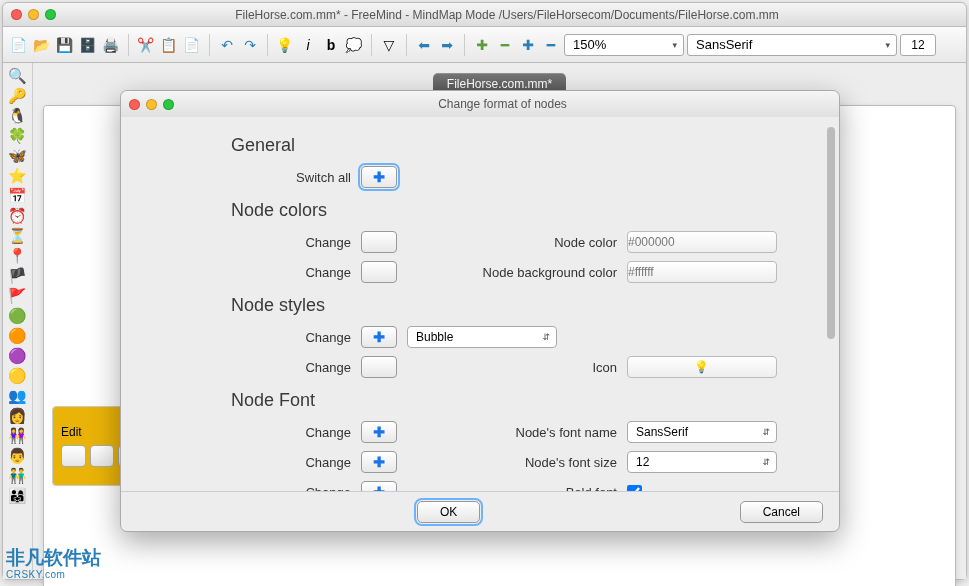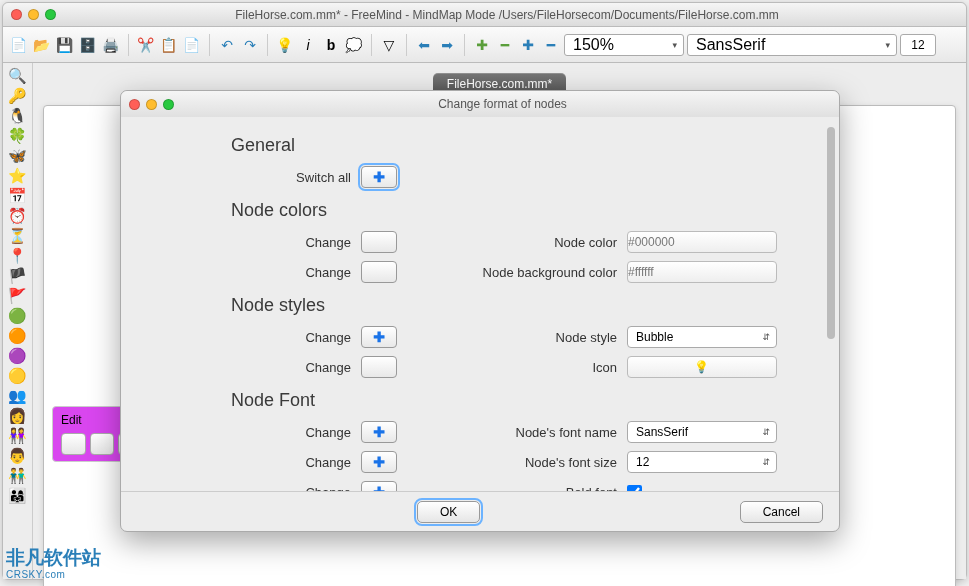--- a/index.html
+++ b/index.html
@@ -11,33 +11,33 @@
 .traffic { display: flex; gap: 6px; }
 .tl { width: 11px; height: 11px; border-radius: 50%; border: 1px solid rgba(0,0,0,0.2); }
 .tl.red { background: #ff5f57; }
 .tl.yel { background: #ffbd2e; }
 .tl.grn { background: #28c940; }
 .title { flex: 1; text-align: center; color: #555; font-size: 12px; }
 
 .toolbar { height: 36px; background: linear-gradient(#fbfbfb,#e8e8e8); border-bottom: 1px solid #bbb; display: flex; align-items: center; padding: 0 6px; gap: 3px; }
 .tbtn { width: 20px; height: 20px; display: flex; align-items: center; justify-content: center; font-size: 14px; border-radius: 3px; cursor: pointer; }
 .sep { width: 1px; height: 22px; background: #ccc; margin: 0 4px; }
-.tcombo { height: 22px; background: #fff; border: 1px solid #aaa; border-radius: 3px; padding: 0 20px 0 8px; display: flex; align-items: center; position: relative; font-size: 16px; }
+.tcombo { height: 22px; background: #fff; border: 1px solid #aaa; border-radius: 3px; padding: 0 20px 0 8px; display: flex; align-items: center; position: relative; font-size: 13px; }
 .tcombo::after { content: "▾"; position: absolute; right: 6px; font-size: 9px; color: #555; }
 .tspin { width: 36px; height: 22px; background: #fff; border: 1px solid #aaa; border-radius: 3px; display: flex; align-items: center; justify-content: center; }
 
 .body { position: relative; height: calc(100% - 60px); display: flex; }
 .sidebar { width: 30px; background: #ededed; border-right: 1px solid #ccc; display: flex; flex-direction: column; align-items: center; padding-top: 4px; gap: 2px; overflow: hidden; }
 .sb { width: 18px; height: 18px; font-size: 15px; display: flex; align-items: center; justify-content: center; cursor: pointer; }
 
 .canvas { flex: 1; background: #ededed; position: relative; padding: 10px; }
 .tabbar { display: flex; justify-content: center; }
 .tab { background: linear-gradient(#777,#555); color: #fff; padding: 4px 14px; border-radius: 5px; font-size: 12px; box-shadow: inset 0 1px 0 rgba(255,255,255,0.2); }
 .paper { background: #fff; border: 1px solid #bbb; border-radius: 4px; margin-top: 10px; height: 490px; box-shadow: 0 2px 6px rgba(0,0,0,0.12); position: relative; }
-.editbar { position: absolute; left: 8px; top: 300px; background: #d946ef; border: 1px solid #ccc; border-radius: 4px; padding: 6px 8px; width: 100px; }
+.editbar { position: absolute; left: 8px; top: 300px; background: #eab308; border: 1px solid #ccc; border-radius: 4px; padding: 18px 8px; width: 100px; }
 .editlbl { font-size: 12px; margin-bottom: 6px; display: block; }
 .editrow { display: flex; gap: 4px; }
 .ebtn { width: 26px; height: 22px; background: linear-gradient(#fff,#e6e6e6); border: 1px solid #aaa; border-radius: 4px; }
 
 
 .dialog { position: absolute; left: 120px; top: 90px; width: 720px; height: 442px; background: #ededed; border: 1px solid #aaa; border-radius: 7px; box-shadow: 0 10px 30px rgba(0,0,0,0.35); z-index: 10; display: flex; flex-direction: column; }
 .dlg-title { height: 26px; display: flex; align-items: center; border-bottom: 0; border-radius: 7px 7px 0 0; background: linear-gradient(#f5f5f5,#e0e0e0); padding: 0 8px; }
 .dlg-title .title { font-size: 12px; }
 .dlg-body { flex: 1; padding: 10px 20px 10px 110px; overflow: hidden; position: relative; }
 .dlg-scroll { position: absolute; right: 3px; top: 10px; bottom: 10px; width: 10px; }
@@ -201,21 +201,20 @@
           <span>#ffffff</span>
         </div>
     </div>
 
     <div class="sect">Node styles</div>
     <div class="row">
       <div class="lbl1">Change</div>
       <div class="minibtn">
           <span class="plus">✚</span>
         </div>
-      <div class="lbl2">Node style</div>
       <div class="combo">
           <span>Bubble</span>
         </div>
     </div>
     <div class="row">
       <div class="lbl1">Change</div>
       <div class="minibtn"></div>
       <div class="lbl2">Icon</div>
       <div class="iconfield">
           <span>💡</span>

